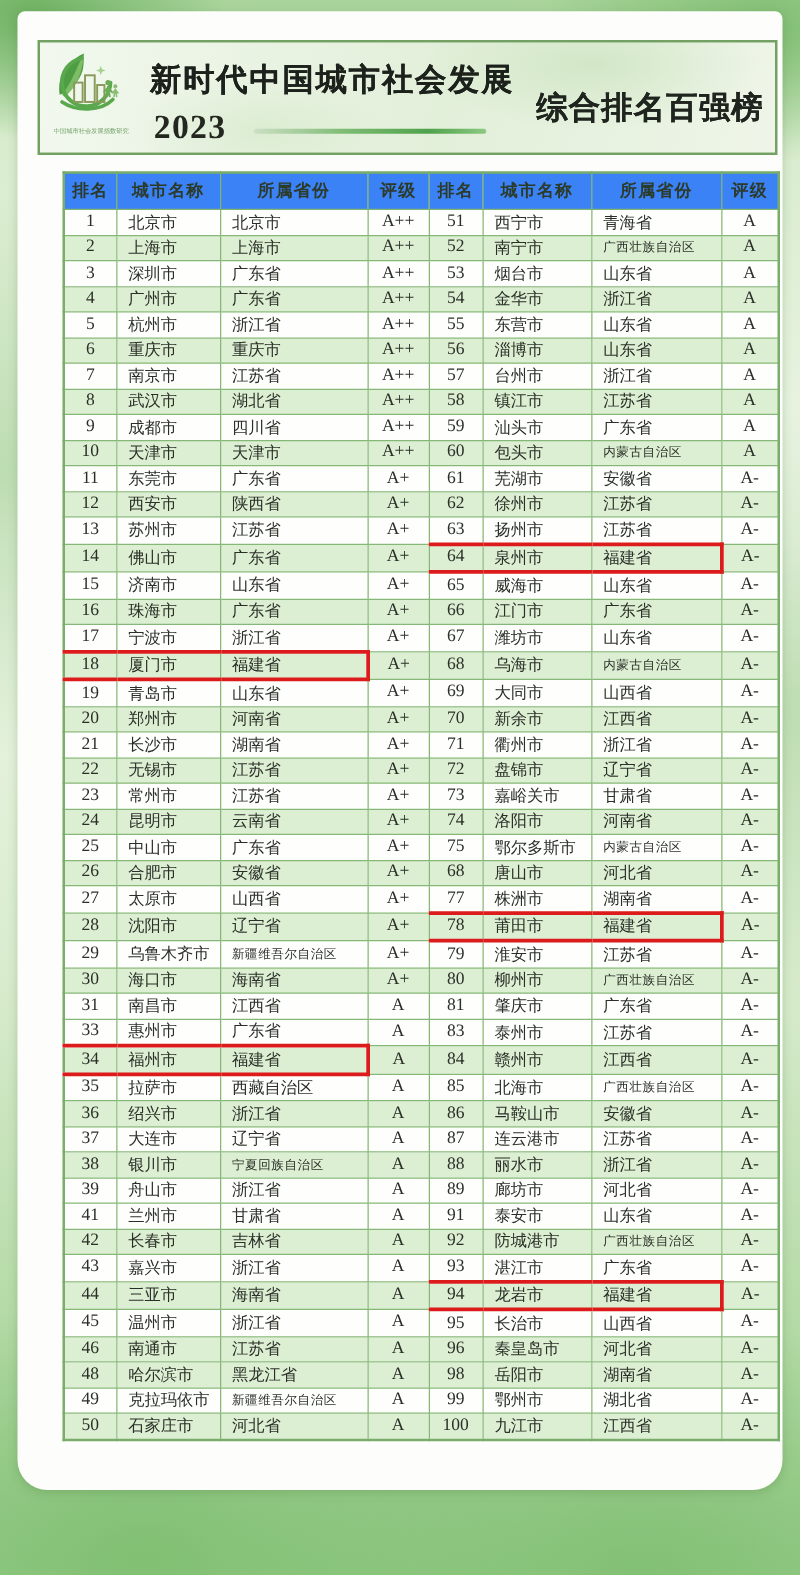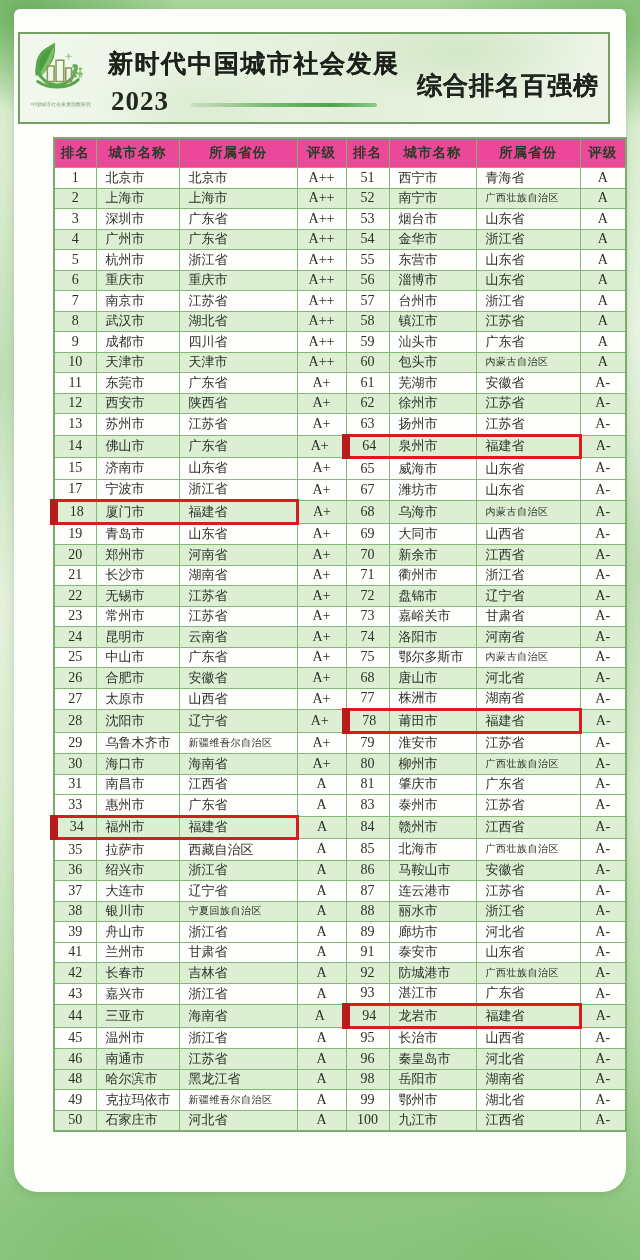--- a/index.html
+++ b/index.html
@@ -14,21 +14,21 @@
       radial-gradient(420px 260px at 18% 99%, rgba(126,190,112,.9), rgba(126,190,112,0) 80%),
       radial-gradient(420px 260px at 80% 100%, rgba(126,190,112,.85), rgba(126,190,112,0) 80%),
       linear-gradient(180deg,#a8d49a 0%,#d9ecce 9%,#eef6e8 34%,#d9ecce 62%,#b4daa6 84%,#9bce8e 100%);
   }
   .card{
     position:absolute;left:14px;top:9px;width:612px;height:1183px;
     background:#fdfefb;border-radius:6px 6px 24px 24px;
     box-shadow:0 2px 8px rgba(70,120,60,.25);
   }
   .header-box{
-    position:absolute;left:4px;top:23px;width:588px;height:88px;
+    position:absolute;left:16px;top:23px;width:588px;height:88px;
     border:2px solid #73a163;
     background:
       radial-gradient(180px 70px at 75% 20%, rgba(205,228,193,.8), rgba(205,228,193,0) 75%),
       radial-gradient(140px 60px at 30% 80%, rgba(214,233,203,.7), rgba(214,233,203,0) 75%),
       linear-gradient(100deg,#f2f8ee,#e2efd9 55%,#eef5e8);
   }
   .logo{position:absolute;left:6px;top:3px;width:62px;height:62px;}
   .logo-caption{
     position:absolute;left:2px;top:67px;width:78px;text-align:center;
     font-size:5px;color:#58904d;letter-spacing:0;filter:blur(.3px);opacity:.85;
@@ -52,36 +52,36 @@
     position:absolute;right:9px;top:35px;
     font-size:25px;font-weight:bold;color:#20241e;letter-spacing:1px;
     text-shadow:0 0 .4px #20241e;white-space:nowrap;
   }
   table.rank-table{
     position:absolute;left:36px;top:128px;width:572px;
     border-collapse:collapse;table-layout:fixed;
     font-size:13px;color:#2b2f28;
   }
   .rank-table th{
-    height:28px;background:#ec4899;border:1px solid #7fb370;
+    height:28px;background:#3b82f6;border:1px solid #7fb370;
     font-size:13.5px;font-weight:bold;color:#2c3a28;padding:0;letter-spacing:1px;
   }
   .rank-table td{
     height:19.5px;border:1px solid #85b877;padding:0 0 0 0;overflow:hidden;white-space:nowrap;
   }
   .rank-table{border:2px solid #79ad6a;}
   td.c-rank,td.c-rating{
     text-align:center;font-family:"Liberation Serif",serif;font-size:14px;
   }
   td.c-city,td.c-prov{padding-left:9px;}
   td.c-prov.small{font-size:10px;letter-spacing:.5px;}
   tr.even td{background:#dcefd3;}
   tr.odd td{background:#fefffc;}
   td.hl{border-top:3px solid #dc1c1c;border-bottom:3px solid #dc1c1c;}
-  td.hl-l{border-left:8px solid #b91c1c;}
+  td.hl-l{border-left:1px solid #b91c1c;}
   td.hl-r{border-right:3px solid #dc1c1c;}
 </style>
 </head>
 <body>
 
 <div class="card">
 
   <div class="header-box">
     <svg class="logo" viewBox="0 0 64 64">
       <path d="M30 6 C14 14 8 26 10 40 C18 38 26 30 29 20 C30 16 30 10 30 6 Z" fill="#4f9d43"></path>
@@ -273,20 +273,30 @@
         <tr class="odd">
           <td class="c-rank">15</td>
           <td class="c-city">济南市</td>
           <td class="c-prov">山东省</td>
           <td class="c-rating">A+</td>
           <td class="c-rank">65</td>
           <td class="c-city">威海市</td>
           <td class="c-prov">山东省</td>
           <td class="c-rating">A-</td>
         </tr>
+        <tr class="even">
+          <td class="c-rank">16</td>
+          <td class="c-city">珠海市</td>
+          <td class="c-prov">广东省</td>
+          <td class="c-rating">A+</td>
+          <td class="c-rank">66</td>
+          <td class="c-city">江门市</td>
+          <td class="c-prov">广东省</td>
+          <td class="c-rating">A-</td>
+        </tr>
         <tr class="odd">
           <td class="c-rank">17</td>
           <td class="c-city">宁波市</td>
           <td class="c-prov">浙江省</td>
           <td class="c-rating">A+</td>
           <td class="c-rank">67</td>
           <td class="c-city">潍坊市</td>
           <td class="c-prov">山东省</td>
           <td class="c-rating">A-</td>
         </tr>

